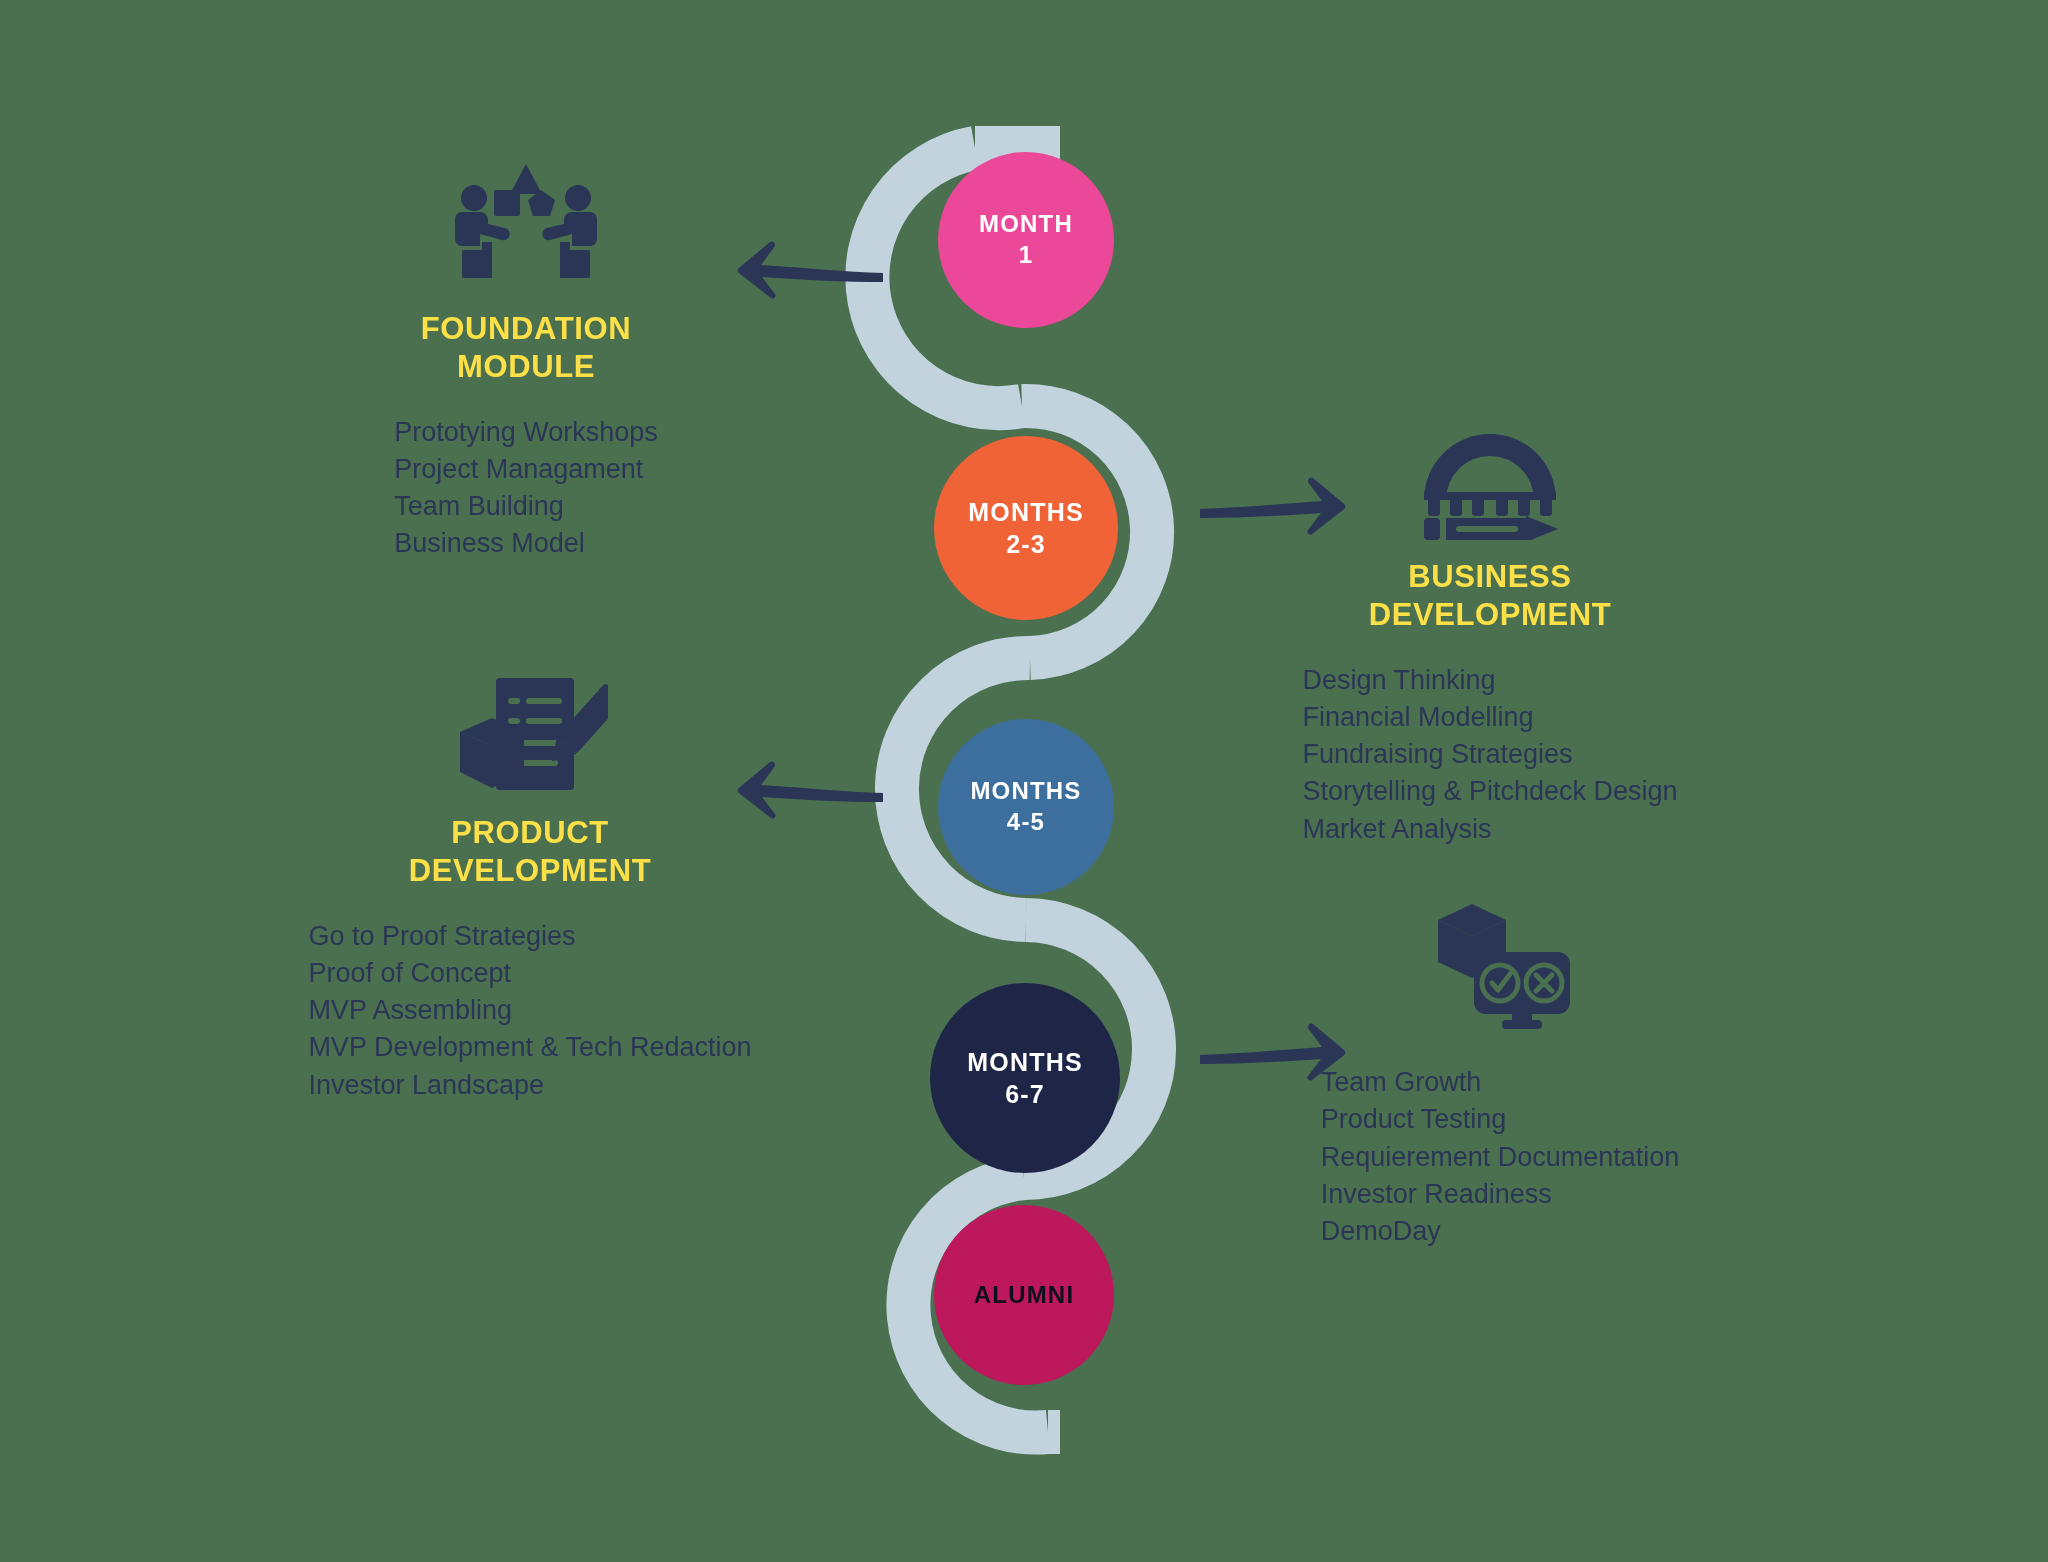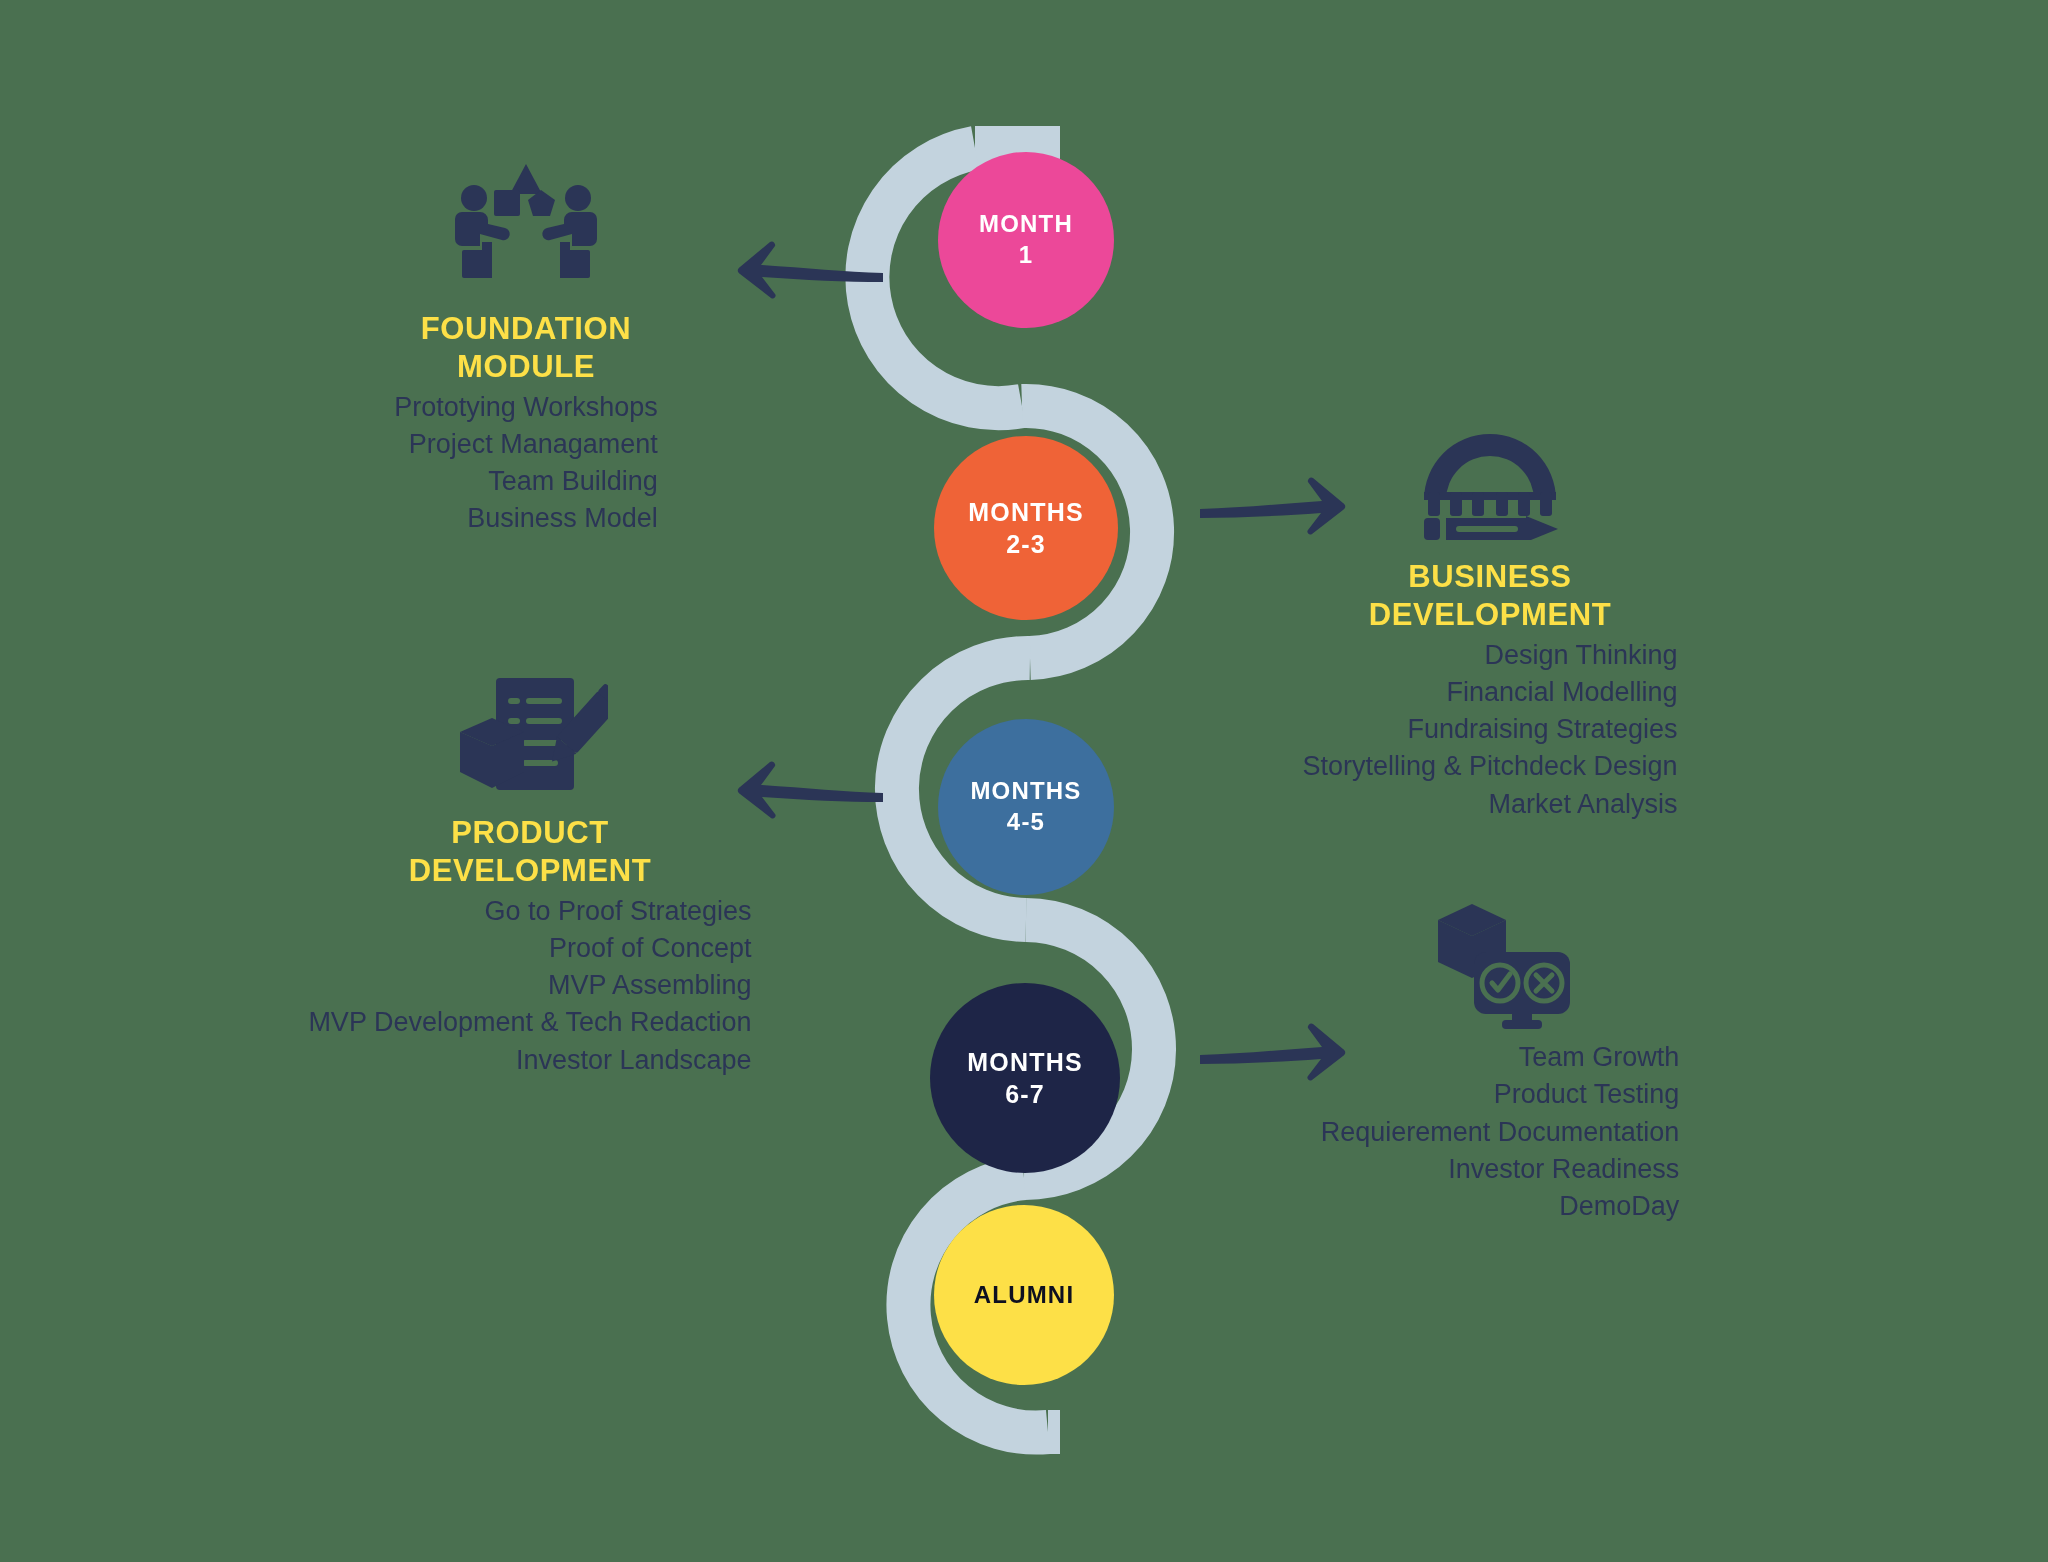--- a/index.html
+++ b/index.html
@@ -46,43 +46,43 @@
     line-height: 1.28;
     text-align: center;
   }
   .node .l1 { display: block; }
   .node .l2 { display: block; }
 
   #node-month1     { left: 938px;  top: 152px;  width: 176px; height: 176px; background: #ec4899; font-size: 24px; }
   #node-months23   { left: 934px;  top: 436px;  width: 184px; height: 184px; background: #ef6337; font-size: 25px; }
   #node-months45   { left: 938px;  top: 719px;  width: 176px; height: 176px; background: #3d6f9e; font-size: 24px; }
   #node-months67   { left: 930px;  top: 983px;  width: 190px; height: 190px; background: #1e2547; font-size: 25px; }
-  #node-alumni     { left: 934px;  top: 1205px; width: 180px; height: 180px; background: #fde047; color:#0e1020; font-size: 24px; }
+  #node-alumni     { left: 934px;  top: 1205px; width: 180px; height: 180px; background: #be185d; color:#0e1020; font-size: 24px; }
 
   
   .block {
     position: absolute;
     display: flex;
     flex-direction: column;
     align-items: center;
     color: #2b3556;
   }
   .block .icon { display: block; }
   .block .title {
     font-weight: bold;
     font-size: 31px;
     letter-spacing: 0.6px;
     line-height: 1.22;
     text-align: center;
     color: #fde047;
     margin-top: 14px;
   }
   .block .items {
-    margin-top: 3px;
-    text-align: right;
+    margin-top: 28px;
+    text-align: left;
     font-size: 27px;
     line-height: 1.38;
     color: #2b3556;
   }
   .block .items div { white-space: nowrap; }
 
   #block-foundation { left: 286px;  top: 150px;  width: 480px; }
   #block-business   { left: 1255px; top: 408px;  width: 470px; }
   #block-product    { left: 260px;  top: 670px;  width: 540px; }
   #block-mvp        { left: 1250px; top: 890px;  width: 500px; }

